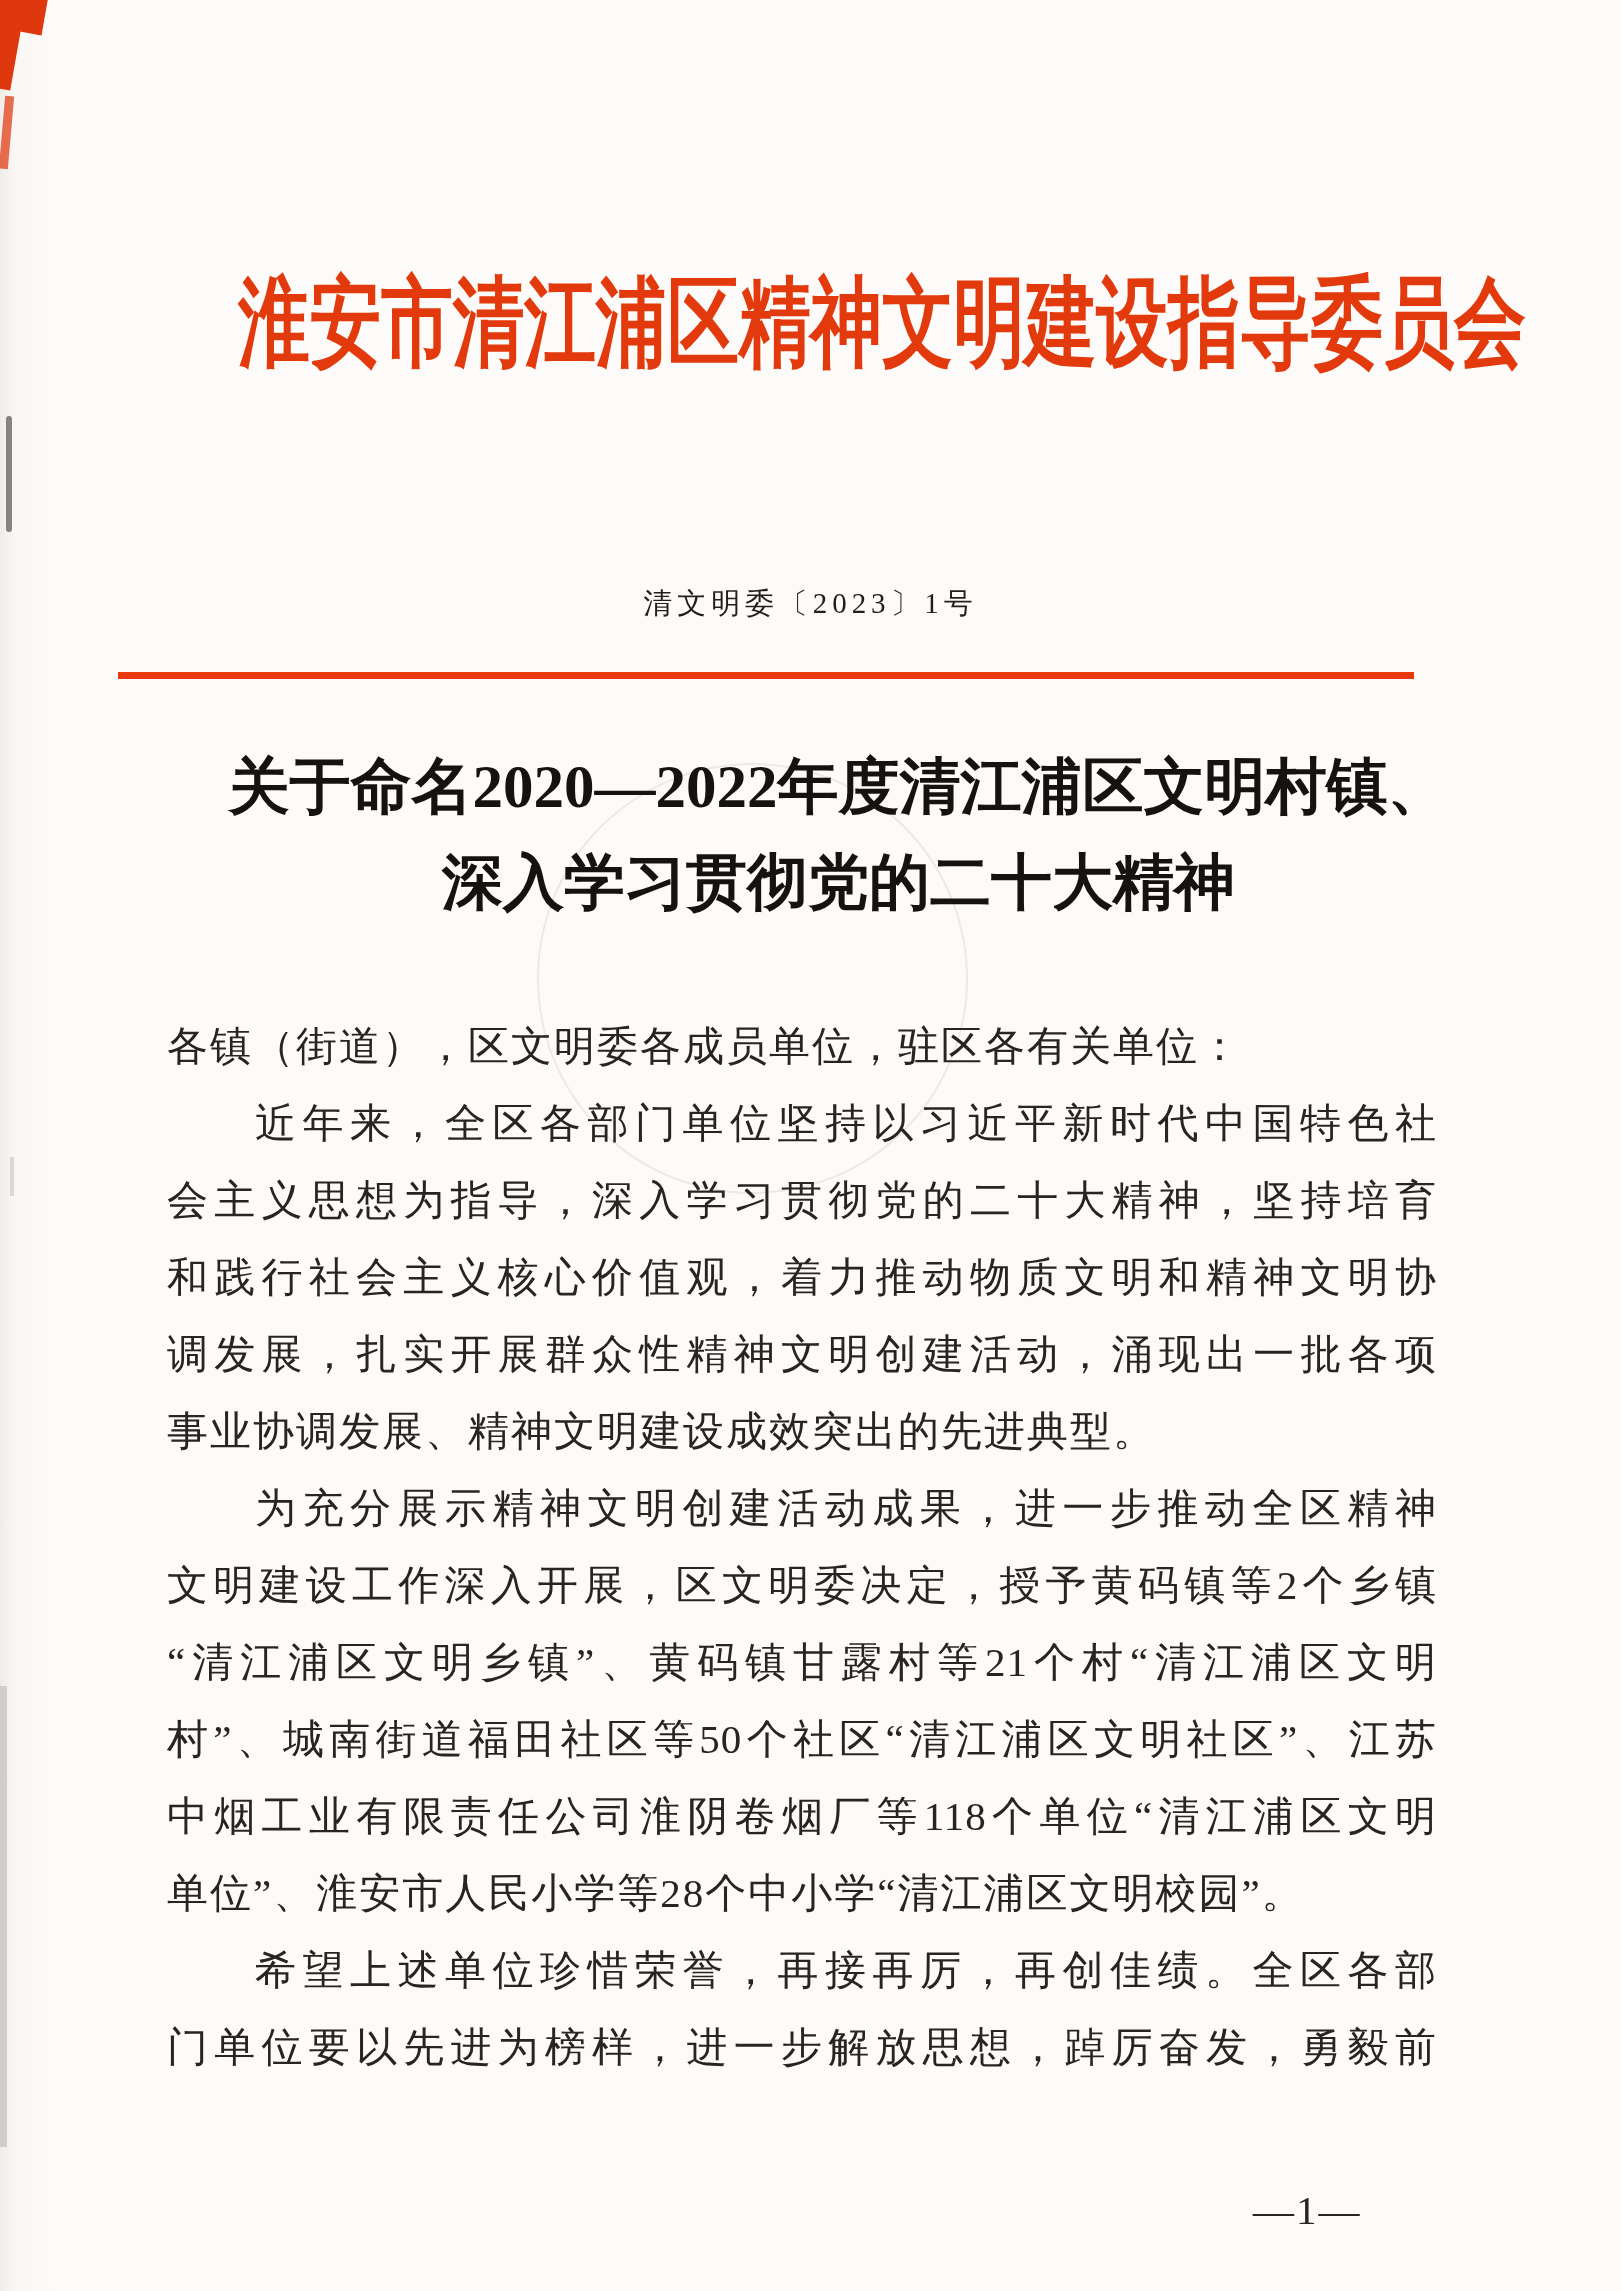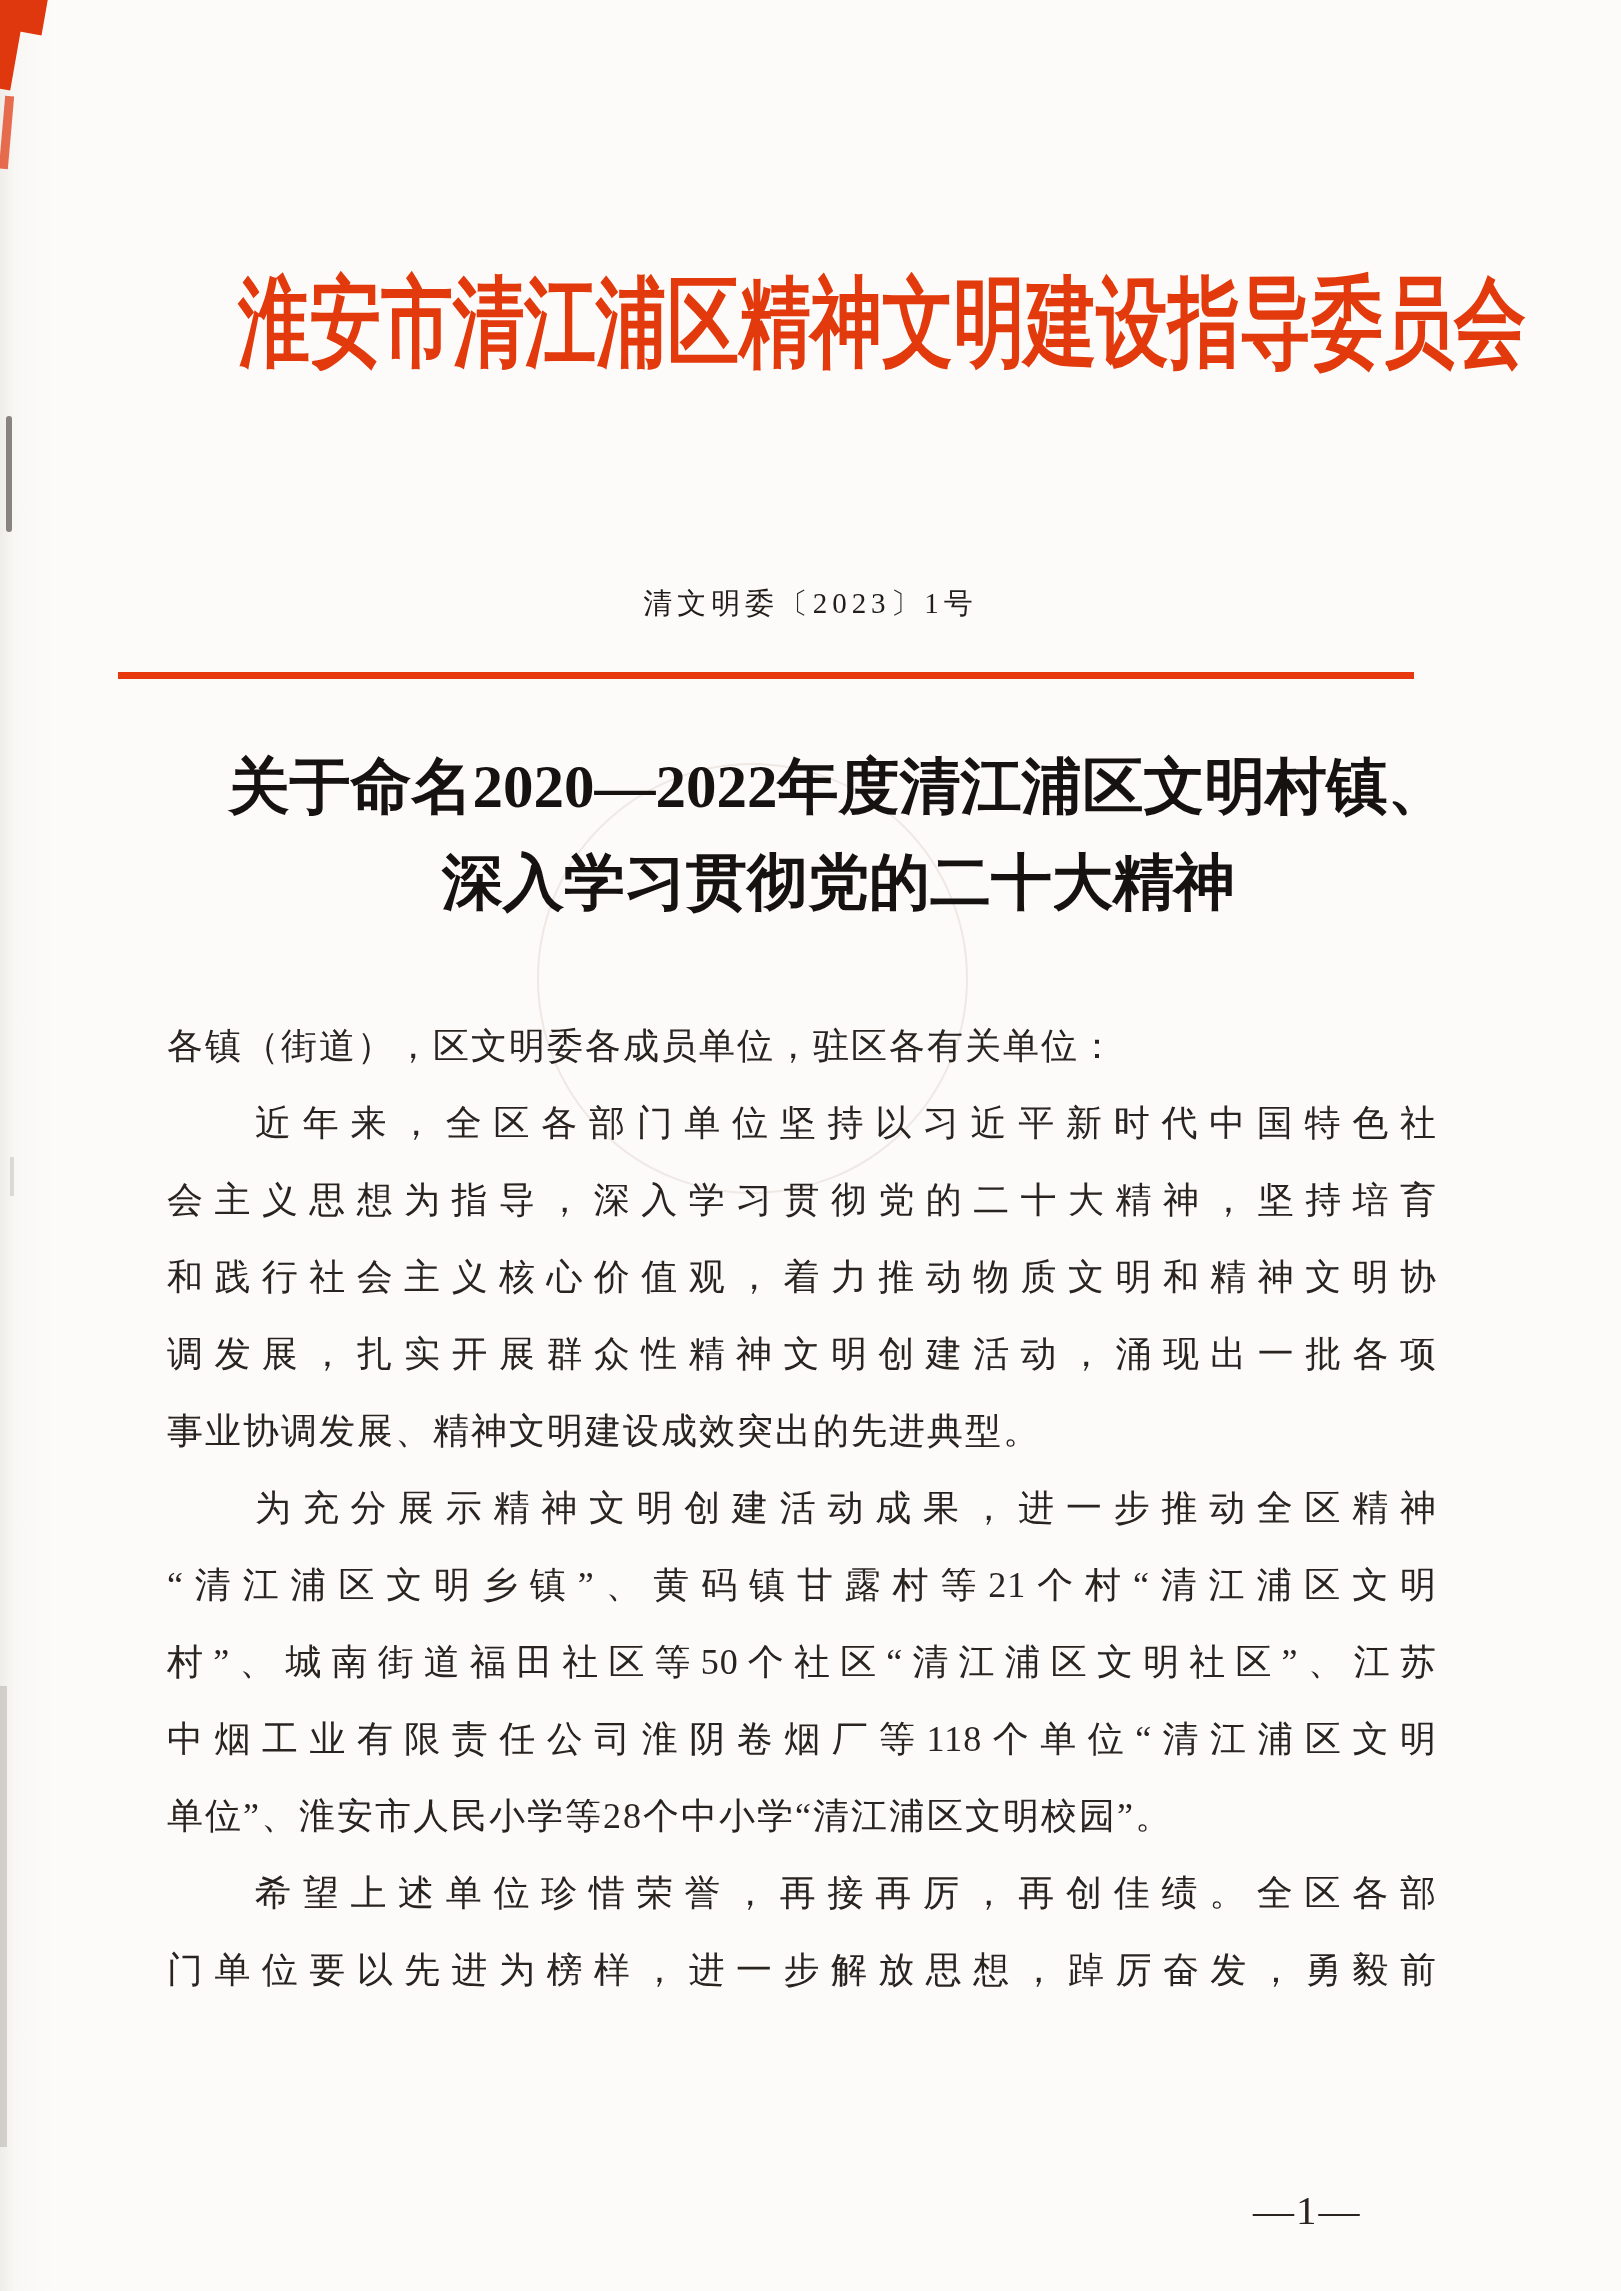--- a/index.html
+++ b/index.html
@@ -75,21 +75,21 @@
     line-height: 96px;
     color: #15120f;
     padding-left: 28px;
   }
 
   
   .body-block {
     position: absolute;
     top: 1008px; left: 167px;
     width: 1270px;
-    font-size: 36px;
+    font-size: 41px;
     color: #2a2420;
   }
   .line {
     height: 77px;
     line-height: 77px;
     overflow: hidden;
     letter-spacing: 2px;
   }
   .line.justify {
     text-align: justify;
@@ -134,20 +134,21 @@
   </div>
 
   <div class="body-block">
     <div class="line">各镇（街道），区文明委各成员单位，驻区各有关单位：</div>
     <div class="line justify indent">近年来，全区各部门单位坚持以习近平新时代中国特色社</div>
     <div class="line justify">会主义思想为指导，深入学习贯彻党的二十大精神，坚持培育</div>
     <div class="line justify">和践行社会主义核心价值观，着力推动物质文明和精神文明协</div>
     <div class="line justify">调发展，扎实开展群众性精神文明创建活动，涌现出一批各项</div>
     <div class="line">事业协调发展、精神文明建设成效突出的先进典型。</div>
     <div class="line justify indent">为充分展示精神文明创建活动成果，进一步推动全区精神</div>
+    <div class="line justify">文明建设工作深入开展，区文明委决定，授予黄码镇等2个乡镇</div>
     <div class="line justify">“清江浦区文明乡镇”、黄码镇甘露村等21个村“清江浦区文明</div>
     <div class="line justify">村”、城南街道福田社区等50个社区“清江浦区文明社区”、江苏</div>
     <div class="line justify">中烟工业有限责任公司淮阴卷烟厂等118个单位“清江浦区文明</div>
     <div class="line">单位”、淮安市人民小学等28个中小学“清江浦区文明校园”。</div>
     <div class="line justify indent">希望上述单位珍惜荣誉，再接再厉，再创佳绩。全区各部</div>
     <div class="line justify">门单位要以先进为榜样，进一步解放思想，踔厉奋发，勇毅前</div>
   </div>
 
   <div class="page-number">—1—</div>
 

